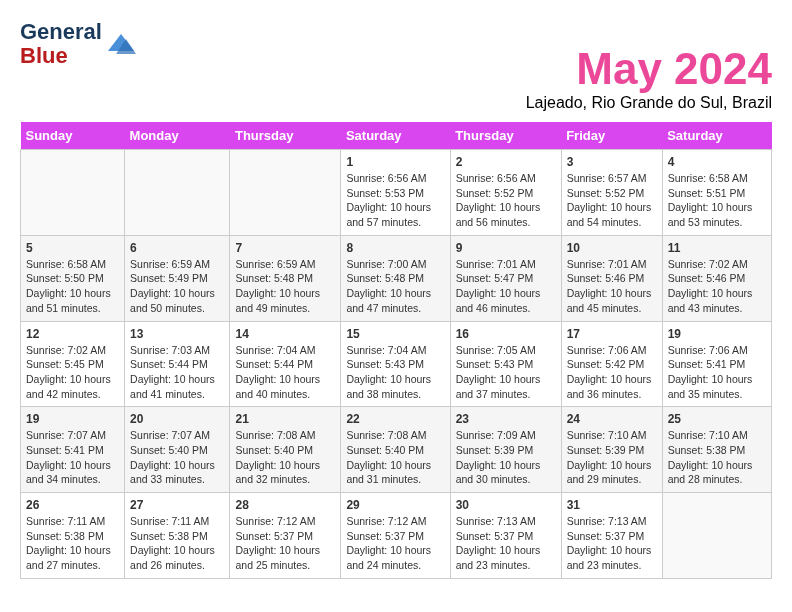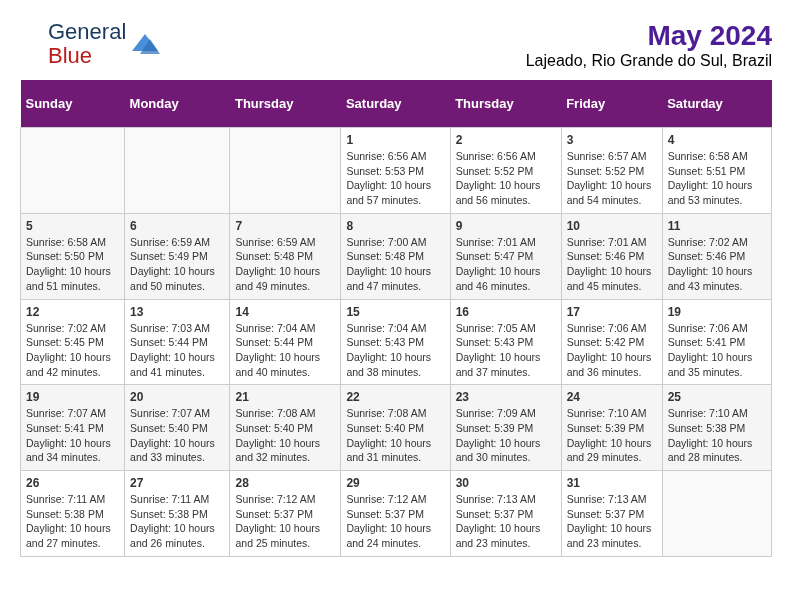--- a/index.html
+++ b/index.html
@@ -15,54 +15,54 @@
       justify-content: space-between;
       align-items: flex-start;
       margin-bottom: 10px;
     }
     .logo {
       display: flex;
       align-items: center;
     }
     .logo-text {
       font-size: 22px;
-      font-weight: normal;
+      font-weight: bold;
       color: #1a3a5c;
       line-height: 1.1;
-      margin-left: 28px;
     }
     .logo-text span {
       color: #b91c1c;
     }
     .logo-icon {
       width: 30px;
       height: 30px;
       margin-left: 4px;
     }
     .title-section {
       text-align: right;
     }
     .main-title {
-      font-size: 28px;
-      font-weight: bold;
-      color: #4c1d95;
+      font-size: 44px;
+      font-weight: bold;
+      color: #ec4899;
+      margin-top: 24px;
     }
     .subtitle {
       font-size: 16px;
       color: #000000;
     }
     table {
       width: 100%;
       border-collapse: collapse;
       font-size: 11px;
     }
     thead tr th {
-      background-color: #701a75;
+      background-color: #d946ef;
       color: white;
-      padding: 16px 5px;
+      padding: 6px 5px;
       text-align: left;
       font-size: 13px;
       font-weight: bold;
     }
     tbody tr td {
       border: 1px solid #ccc;
       padding: 5px;
       vertical-align: top;
       color: #333;
       min-height: 80px;

